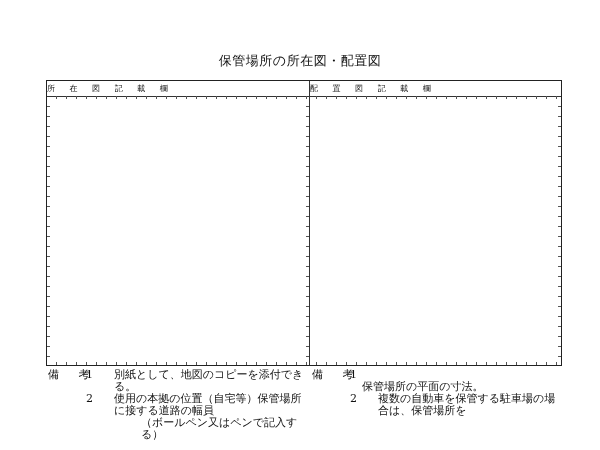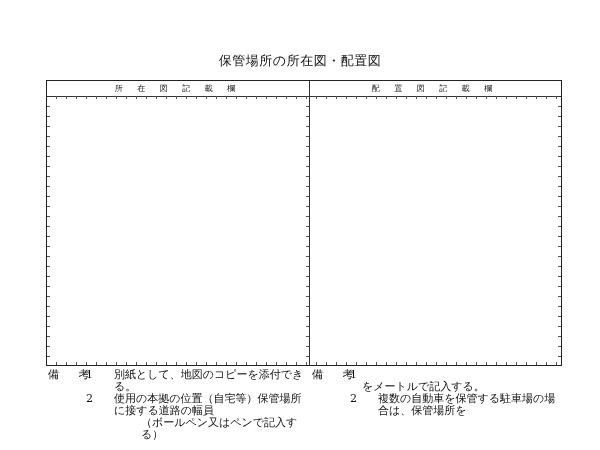--- a/index.html
+++ b/index.html
@@ -6,21 +6,21 @@
   body { width: 600px; height: 450px; position: relative; overflow: hidden;
          font-family: "DejaVu Serif", "Liberation Serif", serif; color: #111; }
   .title { position: absolute; left: 0; top: 52px; width: 600px; text-align: center;
            font-size: 13px; letter-spacing: 0.5px; font-weight: normal; }
   .frame { position: absolute; left: 46px; top: 80px; width: 516px; height: 286px;
            border: 1.5px solid #222; box-sizing: border-box; }
   .divider { position: absolute; left: 262px; top: 0; bottom: 0; width: 0;
              border-left: 1.2px solid #333; }
   .header-line { position: absolute; left: 0; right: 0; top: 15px; height: 0;
                  border-top: 1.2px solid #333; }
-  .hdr { position: absolute; top: 2px; height: 13px; font-size: 8px; text-align: center;
+  .hdr { position: absolute; top: 2px; height: 13px; font-size: 8px; text-align: left;
          letter-spacing: 6px; line-height: 12px; }
   .hdr.left { left: 0; width: 262px; }
   .hdr.right { left: 263px; width: 250px; }
   .ticks { position: absolute; pointer-events: none; }
   .ticks-top { left: 0; right: 0; top: 15px; height: 3px;
      background-image: repeating-linear-gradient(to right, transparent 0, transparent 9px, #555 9px, #555 10px);
   }
   .ticks-bottom { left: 0; right: 0; bottom: 0; height: 3px;
      background-image: repeating-linear-gradient(to right, transparent 0, transparent 9px, #555 9px, #555 10px);
   }
@@ -80,19 +80,19 @@
     <span class="txt">使用の本拠の位置（自宅等）保管場所に接する道路の幅員</span>
   </div>
   <div class="center-row">（ボールペン又はペンで記入する）</div>
 </div>
 
 <div class="notes right">
   <div class="note-row">
     <span class="lbl">備 考</span>
     <span class="num">1</span>
   </div>
-  <div class="indent-row">をメートルで記入する。</div>
+  <div class="indent-row">保管場所の平面の寸法。</div>
   <div class="note-row">
     <span class="lbl"></span>
     <span class="num">2</span>
     <span class="txt">複数の自動車を保管する駐車場の場合は、保管場所を</span>
   </div>
 </div>
 
 </body></html>

